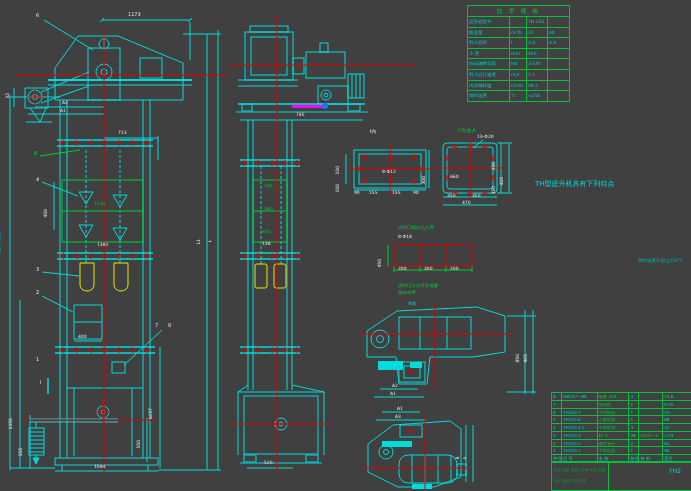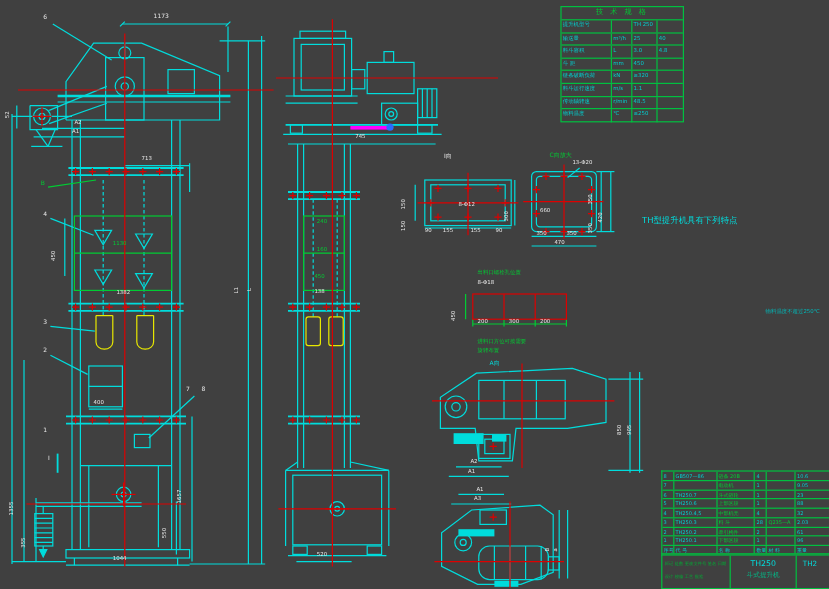--- a/index.html
+++ b/index.html
@@ -605,22 +605,18 @@
     <span class="bc c4">材  料</span>
     <span class="bc c5">重量</span>
   </div>
 </div>
 
 <div id="tblock">
   <div id="tb-sig">
     <span class="sg" style="top:5px">标记 处数 更改文件号 签名 日期</span>
     <span class="sg" style="top:16px">设计  校核  工艺  批准</span>
   </div>
-  <div id="tb-center">
-    <div id="tb-model">TH250</div>
-    <div id="tb-name">斗式提升机</div>
-  </div>
   <div id="tb-right">
     <span id="tb-code">TH2</span>
   </div>
 </div>
 
 </div>
 
 </body></html>

